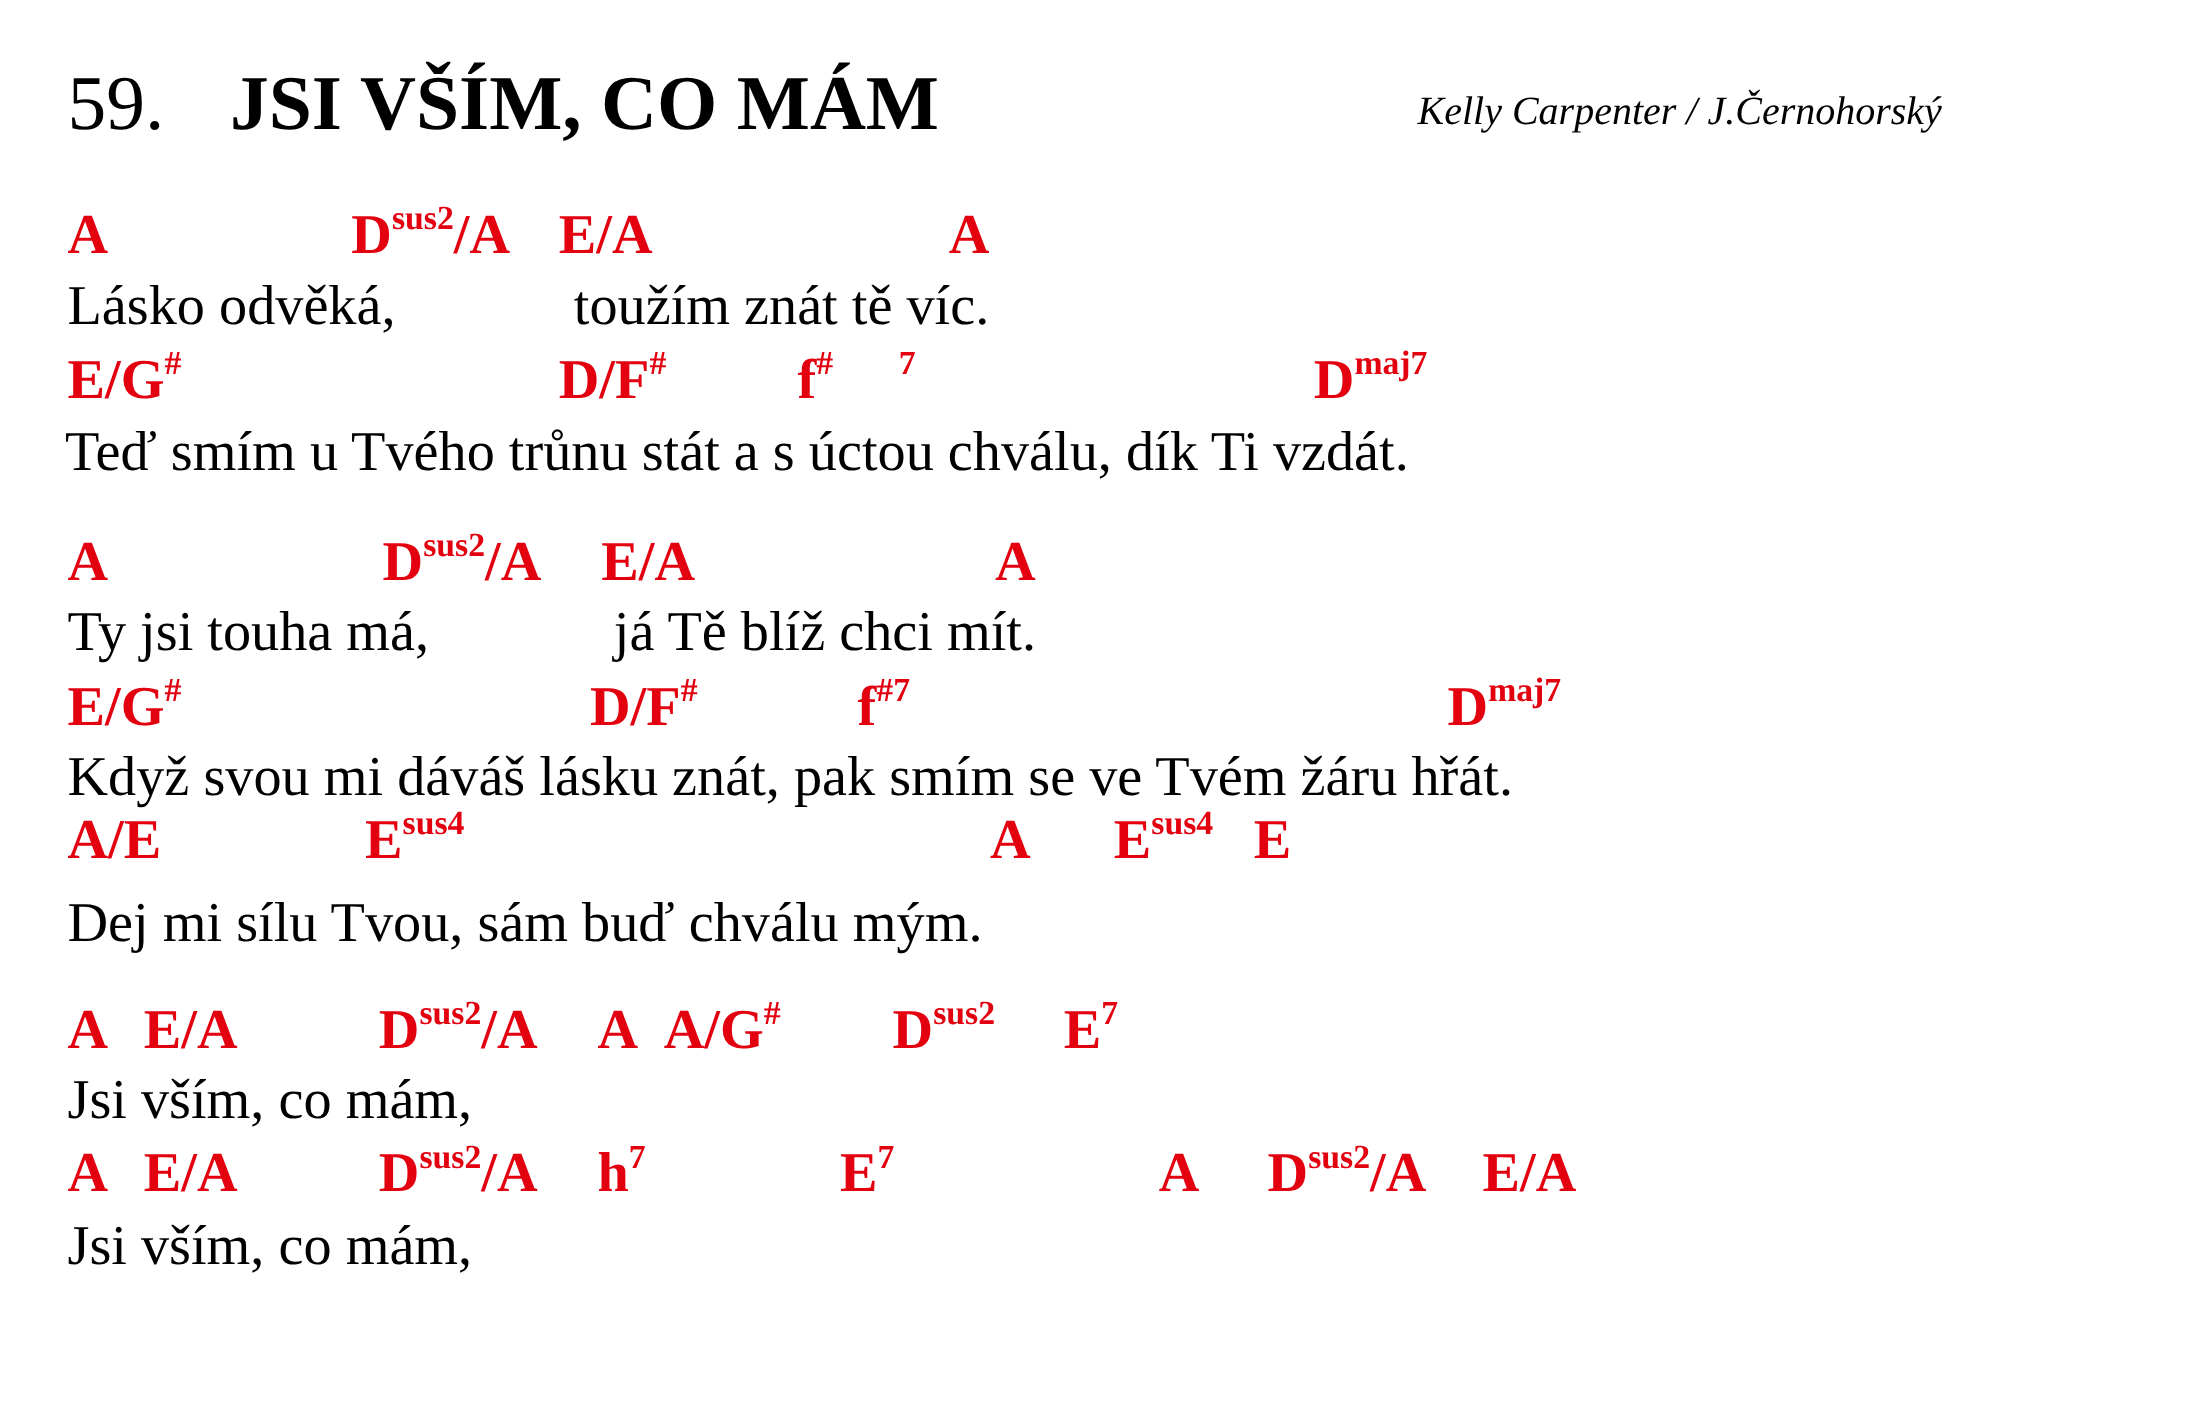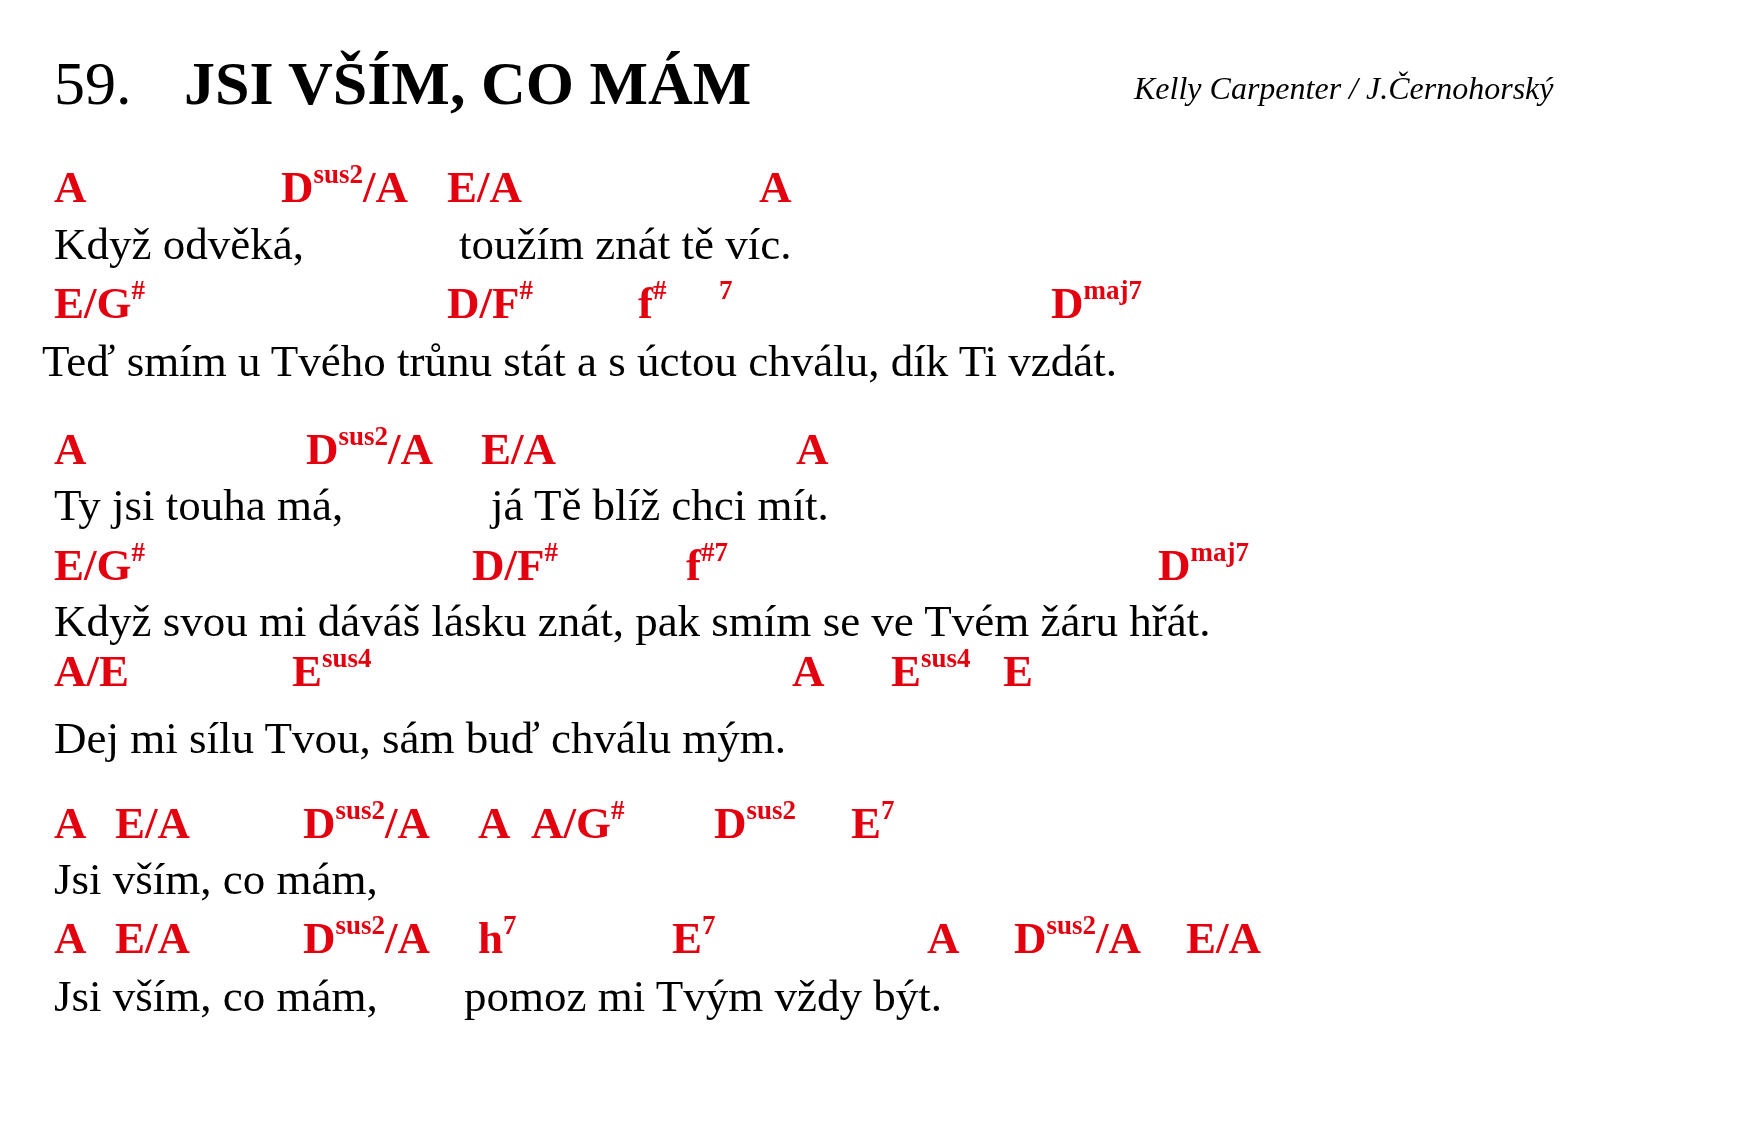--- a/index.html
+++ b/index.html
@@ -24,32 +24,32 @@
 <div class="author">Kelly Carpenter / J.Černohorský</div>
 
 <div>
   <div class="line" style="top:165px">
     <span class="chord" style="left:54px"><span>A</span></span>
     <span class="chord" style="left:281px"><span>D</span><span class="ext">sus2</span><span>/A</span></span>
     <span class="chord" style="left:447px"><span>E/A</span></span>
     <span class="chord" style="left:759px"><span>A</span></span>
   </div>
   <div class="line" style="top:222px">
-    <span class="lyric" style="left:54px">Když odvěká,</span>
+    <span class="lyric" style="left:54px">Lásko odvěká,</span>
     <span class="lyric" style="left:459px">toužím znát tě víc.</span>
   </div>
   <div class="line" style="top:281px">
     <span class="chord" style="left:54px"><span>E/G</span><span class="ext">#</span></span>
     <span class="chord" style="left:447px"><span>D/F</span><span class="ext">#</span></span>
     <span class="chord" style="left:638px"><span>f</span><span class="ext">#</span></span>
     <span class="chord" style="left:719px"><span class="ext">7</span></span>
     <span class="chord" style="left:1051px"><span>D</span><span class="ext">maj7</span></span>
   </div>
   <div class="line" style="top:339px">
-    <span class="lyric" style="left:42px">Teď smím u Tvého trůnu stát a s úctou chválu, dík Ti vzdát.</span>
+    <span class="lyric" style="left:52px">Teď smím u Tvého trůnu stát a s úctou chválu, dík Ti vzdát.</span>
   </div>
 </div>
 
 <div>
   <div class="line" style="top:427px">
     <span class="chord" style="left:54px"><span>A</span></span>
     <span class="chord" style="left:306px"><span>D</span><span class="ext">sus2</span><span>/A</span></span>
     <span class="chord" style="left:481px"><span>E/A</span></span>
     <span class="chord" style="left:796px"><span>A</span></span>
   </div>
@@ -96,15 +96,14 @@
     <span class="chord" style="left:115px"><span>E/A</span></span>
     <span class="chord" style="left:303px"><span>D</span><span class="ext">sus2</span><span>/A</span></span>
     <span class="chord" style="left:478px"><span>h</span><span class="ext">7</span></span>
     <span class="chord" style="left:672px"><span>E</span><span class="ext">7</span></span>
     <span class="chord" style="left:927px"><span>A</span></span>
     <span class="chord" style="left:1014px"><span>D</span><span class="ext">sus2</span><span>/A</span></span>
     <span class="chord" style="left:1186px"><span>E/A</span></span>
   </div>
   <div class="line" style="top:974px">
     <span class="lyric" style="left:54px">Jsi vším, co mám,</span>
-    <span class="lyric" style="left:464px">pomoz mi Tvým vždy být.</span>
   </div>
 </div>
 
 </body></html>

